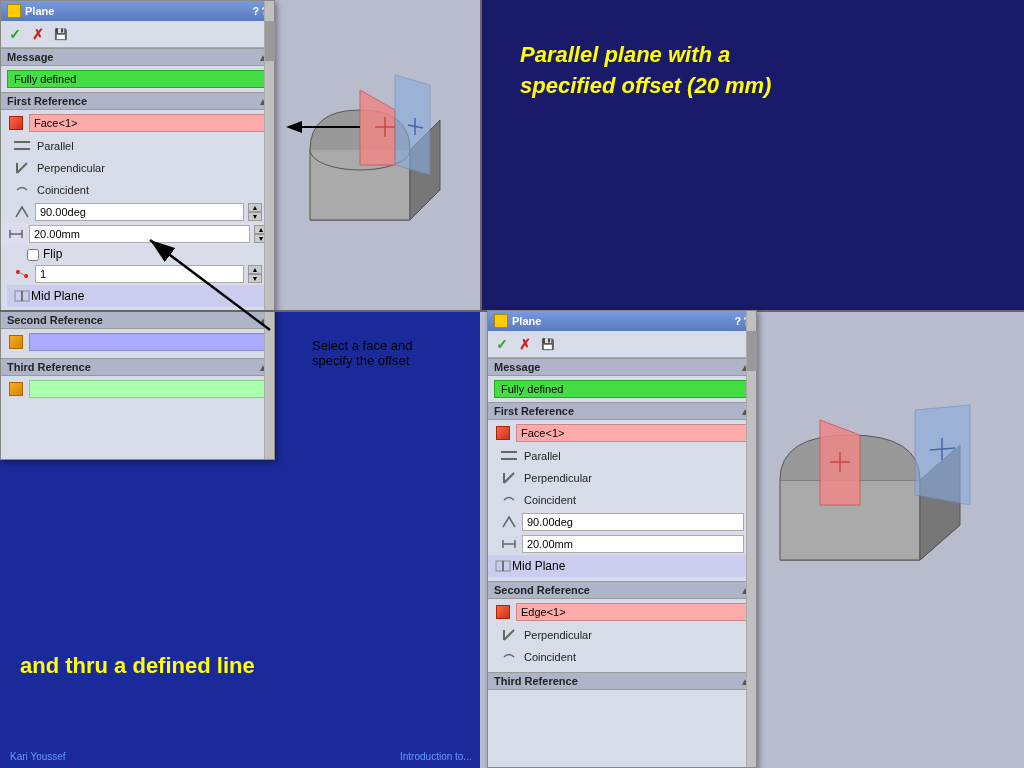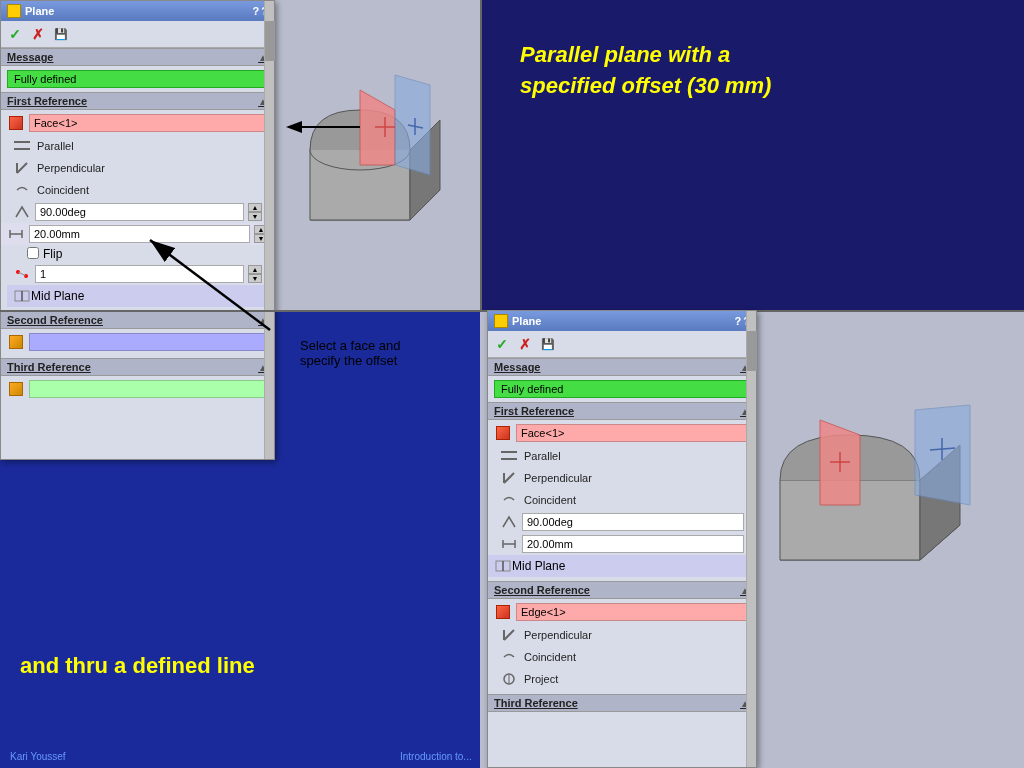--- a/index.html
+++ b/index.html
@@ -80,21 +80,20 @@
       background: #b0b4c8;
       padding: 2px 6px;
       font-size: 11px;
       font-weight: bold;
       color: #222;
       display: flex;
       justify-content: space-between;
       align-items: center;
       border-top: 1px solid #999;
       border-bottom: 1px solid #999;
-      text-decoration: underline;
     }
 
     .section-collapse {
       font-size: 10px;
       color: #555;
     }
 
     .message-box {
       padding: 4px 6px;
     }
@@ -211,21 +210,21 @@
       border: 1px solid #999;
       font-size: 7px;
       display: flex;
       align-items: center;
       justify-content: center;
       cursor: pointer;
     }
 
     .flip-row {
       display: flex;
-      align-items: flex-start;
+      align-items: flex-end;
       gap: 4px;
       padding: 2px 20px;
     }
 
     .flip-checkbox {
       width: 12px;
       height: 12px;
     }
 
     .mid-plane-row {
@@ -365,21 +364,21 @@
 
     <line x1="80" y1="107" x2="10" y2="107" stroke="#000" stroke-width="2" marker-end="url(#arrow)"></line>
     <defs>
       <marker id="arrow" markerWidth="8" markerHeight="8" refX="6" refY="3" orient="auto">
         <path d="M0,0 L0,6 L8,3 z" fill="#000"></path>
       </marker>
     </defs>
   </svg>
 </div>
 
-<div class="annotation" style="top:338px;left:300px;font-size:13px;color:#000;">Select a face and<br>specify the offset</div>
+<div class="annotation" style="top:338px;left:312px;font-size:13px;color:#000;">Select a face and<br>specify the offset</div>
 
 <div class="plane-dialog">
 
   <div class="dialog-title">
     <div class="dialog-title-left">
       <span class="dialog-icon"></span>
       <span>Plane</span>
     </div>
     <div class="dialog-controls">
       <span style="font-size:11px;cursor:pointer;">?</span>
@@ -530,21 +529,21 @@
     <div class="scrollbar-thumb"></div>
   </div>
 </div>
 
 <div style="position:absolute;top:0;left:480px;width:2px;height:310px;background:#666;"></div>
 
 <div style="position:absolute;top:310px;left:0;width:1024px;height:2px;background:#666;"></div>
 
 <div class="top-right-text">
   <span>Parallel plane with a</span><br>
-  <span>specified offset (30 mm)</span>
+  <span>specified offset (20 mm)</span>
 </div>
 
 <div class="bottom-left-text">
   <br>
   <span>and thru a defined line</span>
 </div>
 
 <svg style="position:absolute;top:190px;left:90px;width:250px;height:160px;">
   <defs>
     <marker id="arrowhead" markerWidth="10" markerHeight="7" refX="10" refY="3.5" orient="auto">
@@ -667,29 +666,20 @@
       <span class="option-label">Perpendicular</span>
     </div>
     <div class="option-row">
       <div class="option-icon">
         <svg width="14" height="14">
             <path d="M2,7 Q7,2 12,7" fill="none" stroke="#666" stroke-width="1.5"></path>
           </svg>
       </div>
       <span class="option-label">Coincident</span>
     </div>
-    <div class="option-row">
-      <div class="option-icon">
-        <svg width="14" height="14">
-            <circle cx="7" cy="7" r="5" fill="none" stroke="#666" stroke-width="1.5"></circle>
-            <line x1="7" y1="2" x2="7" y2="12" stroke="#666" stroke-width="1"></line>
-          </svg>
-      </div>
-      <span class="option-label">Project</span>
-    </div>
   </div>
 
   <div class="section-header">
     <span>Third Reference</span>
     <span class="section-collapse">▲</span>
   </div>
 
   <div class="scrollbar-right">
     <div class="scrollbar-thumb"></div>
   </div>

